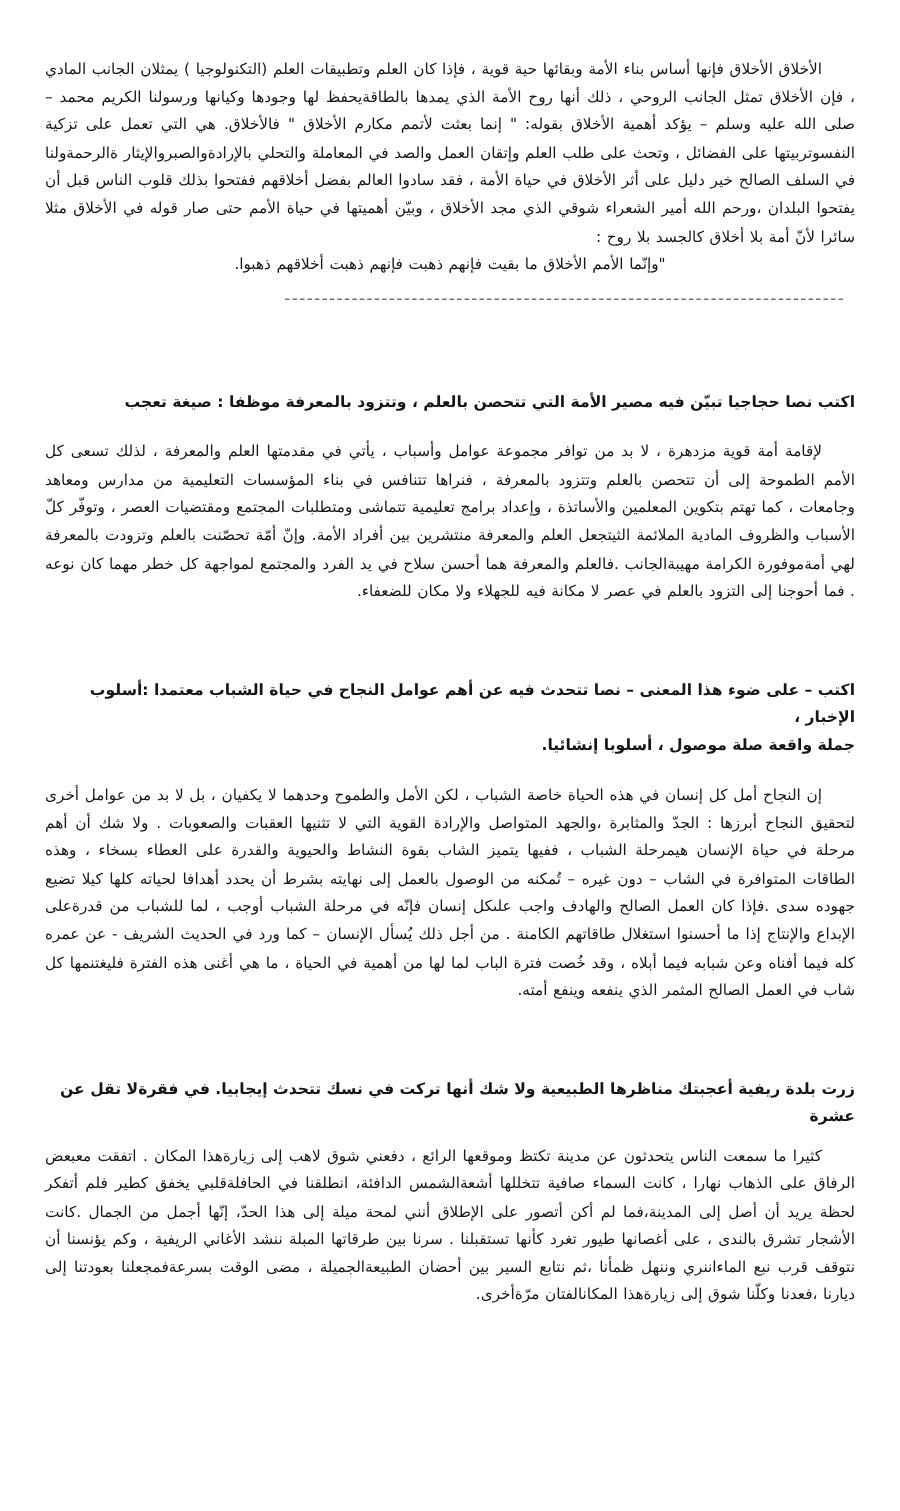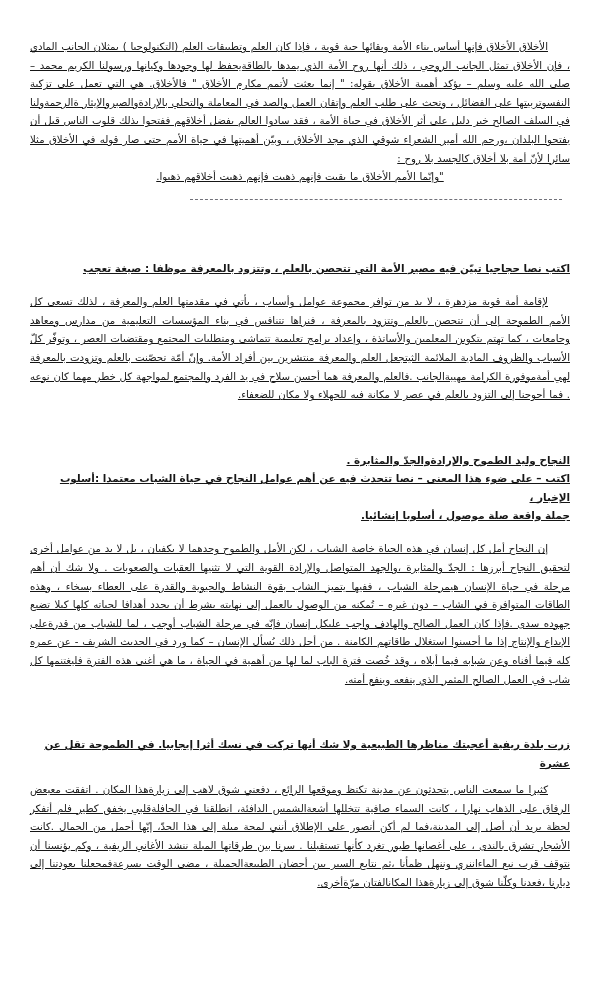--- a/index.html
+++ b/index.html
@@ -15,21 +15,20 @@
     font-family: "DejaVu Sans", "Liberation Sans", sans-serif;
     color: #161616;
     direction: rtl;
   }
   .page {
     width: 600px;
     height: 734px;
     box-sizing: border-box;
     padding: 38px 30px 28px 30px;
     position: relative;
-    text-decoration: underline;
   }
   .para {
     font-size: 10.2px;
     line-height: 18.6px;
     text-align: justify;
     text-align-last: center;
     direction: rtl;
     margin: 0;
     letter-spacing: 0;
     word-spacing: 0.5px;
@@ -83,32 +82,31 @@
   <div class="gap-lg"></div>
 
   <p class="heading">اكتب نصا حجاجيا تبيّن فيه مصير الأمة التي تتحصن بالعلم ، وتتزود بالمعرفة موظفا : صيغة تعجب</p>
 
   <div class="gap-sm"></div>
 
   <p class="para indent last-line-right">لإقامة أمة قوية مزدهرة ، لا بد من توافر مجموعة عوامل وأسباب ، يأتي في مقدمتها العلم والمعرفة ، لذلك تسعى كل الأمم الطموحة إلى أن تتحصن بالعلم وتتزود بالمعرفة ، فنراها تتنافس في بناء المؤسسات التعليمية من مدارس ومعاهد وجامعات ، كما تهتم بتكوين المعلمين والأساتذة ، وإعداد برامج تعليمية تتماشى ومتطلبات المجتمع ومقتضيات العصر ، وتوفّر كلّ الأسباب والظروف المادية الملائمة الثيتجعل العلم والمعرفة منتشرين بين أفراد الأمة. وإنّ أمّة تحصّنت بالعلم وتزودت بالمعرفة لهي أمةموفورة الكرامة مهيبةالجانب .فالعلم والمعرفة هما أحسن سلاح في يد الفرد والمجتمع لمواجهة كل خطر مهما كان نوعه . فما أحوجنا إلى التزود بالعلم في عصر لا مكانة فيه للجهلاء ولا مكان للضعفاء.</p>
 
   <div class="gap-lg"></div>
 
-  <p class="heading heading-right">النجاح وليد الطموح والإرادةوالجدّ والمثابرة .</p>
 
   <p class="heading">اكتب – على ضوء هذا المعنى – نصا تتحدث فيه عن أهم عوامل النجاح في حياة الشباب معتمدا :أسلوب الإخبار ،</p>
 
   <p class="heading heading-right">جملة واقعة صلة موصول ، أسلوبا إنشائيا.</p>
 
   <div class="gap-sm"></div>
 
   <p class="para indent last-line-right">إن النجاح أمل كل إنسان في هذه الحياة خاصة الشباب ، لكن الأمل والطموح وحدهما لا يكفيان ، بل لا بد من عوامل أخرى لتحقيق النجاح أبرزها : الجدّ والمثابرة ،والجهد المتواصل والإرادة القوية التي لا تثنيها العقبات والصعوبات . ولا شك أن أهم مرحلة في حياة الإنسان هيمرحلة الشباب ، ففيها يتميز الشاب بقوة النشاط والحيوية والقدرة على العطاء بسخاء ، وهذه الطاقات المتوافرة في الشاب – دون غيره – تُمكنه من الوصول بالعمل إلى نهايته بشرط أن يحدد أهدافا لحياته كلها كيلا تضيع جهوده سدى .فإذا كان العمل الصالح والهادف واجب علىكل إنسان فإنّه في مرحلة الشباب أوجب ، لما للشباب من قدرةعلى الإبداع والإنتاج إذا ما أحسنوا استغلال طاقاتهم الكامنة . من أجل ذلك يُسأل الإنسان – كما ورد في الحديث الشريف - عن عمره كله فيما أفناه وعن شبابه فيما أبلاه ، وقد خُصت فترة الباب لما لها من أهمية في الحياة ، ما هي أغنى هذه الفترة فليغتنمها كل شاب في العمل الصالح المثمر الذي ينفعه وينفع أمته.</p>
 
   <div class="gap-lg"></div>
 
-  <p class="heading">زرت بلدة ريفية أعجبتك مناظرها الطبيعية ولا شك أنها تركت في نسك أثرا إيجابيا. في الطموحة تقل عن عشرة</p>
+  <p class="heading">زرت بلدة ريفية أعجبتك مناظرها الطبيعية ولا شك أنها تركت في نسك تتحدث إيجابيا. في فقرةلا تقل عن عشرة</p>
 
 
   <div class="gap-xs"></div>
 
   <p class="para indent last-line-right">كثيرا ما سمعت الناس يتحدثون عن مدينة تكتظ وموقعها الرائع ، دفعني شوق لاهب إلى زيارةهذا المكان . اتفقت معبعض الرفاق على الذهاب نهارا ، كانت السماء صافية تتخللها أشعةالشمس الدافئة، انطلقنا في الحافلةقلبي يخفق كطير فلم أتفكر لحظة يريد أن أصل إلى المدينة،فما لم أكن أتصور على الإطلاق أنني لمحة ميلة إلى هذا الحدّ، إنّها أجمل من الجمال .كانت الأشجار تشرق بالندى ، على أغصانها طيور تغرد كأنها تستقبلنا . سرنا بين طرقاتها المبلة ننشد الأغاني الريفية ، وكم يؤنسنا أن نتوقف قرب نبع الماءاننري وننهل ظمأنا ،ثم نتابع السير بين أحضان الطبيعةالجميلة ، مضى الوقت بسرعةفمجعلنا بعودتنا إلى ديارنا ،فعدنا وكلّنا شوق إلى زيارةهذا المكانالفتان مرّةأخرى.</p>
 
 </div>
 
 </body></html>

